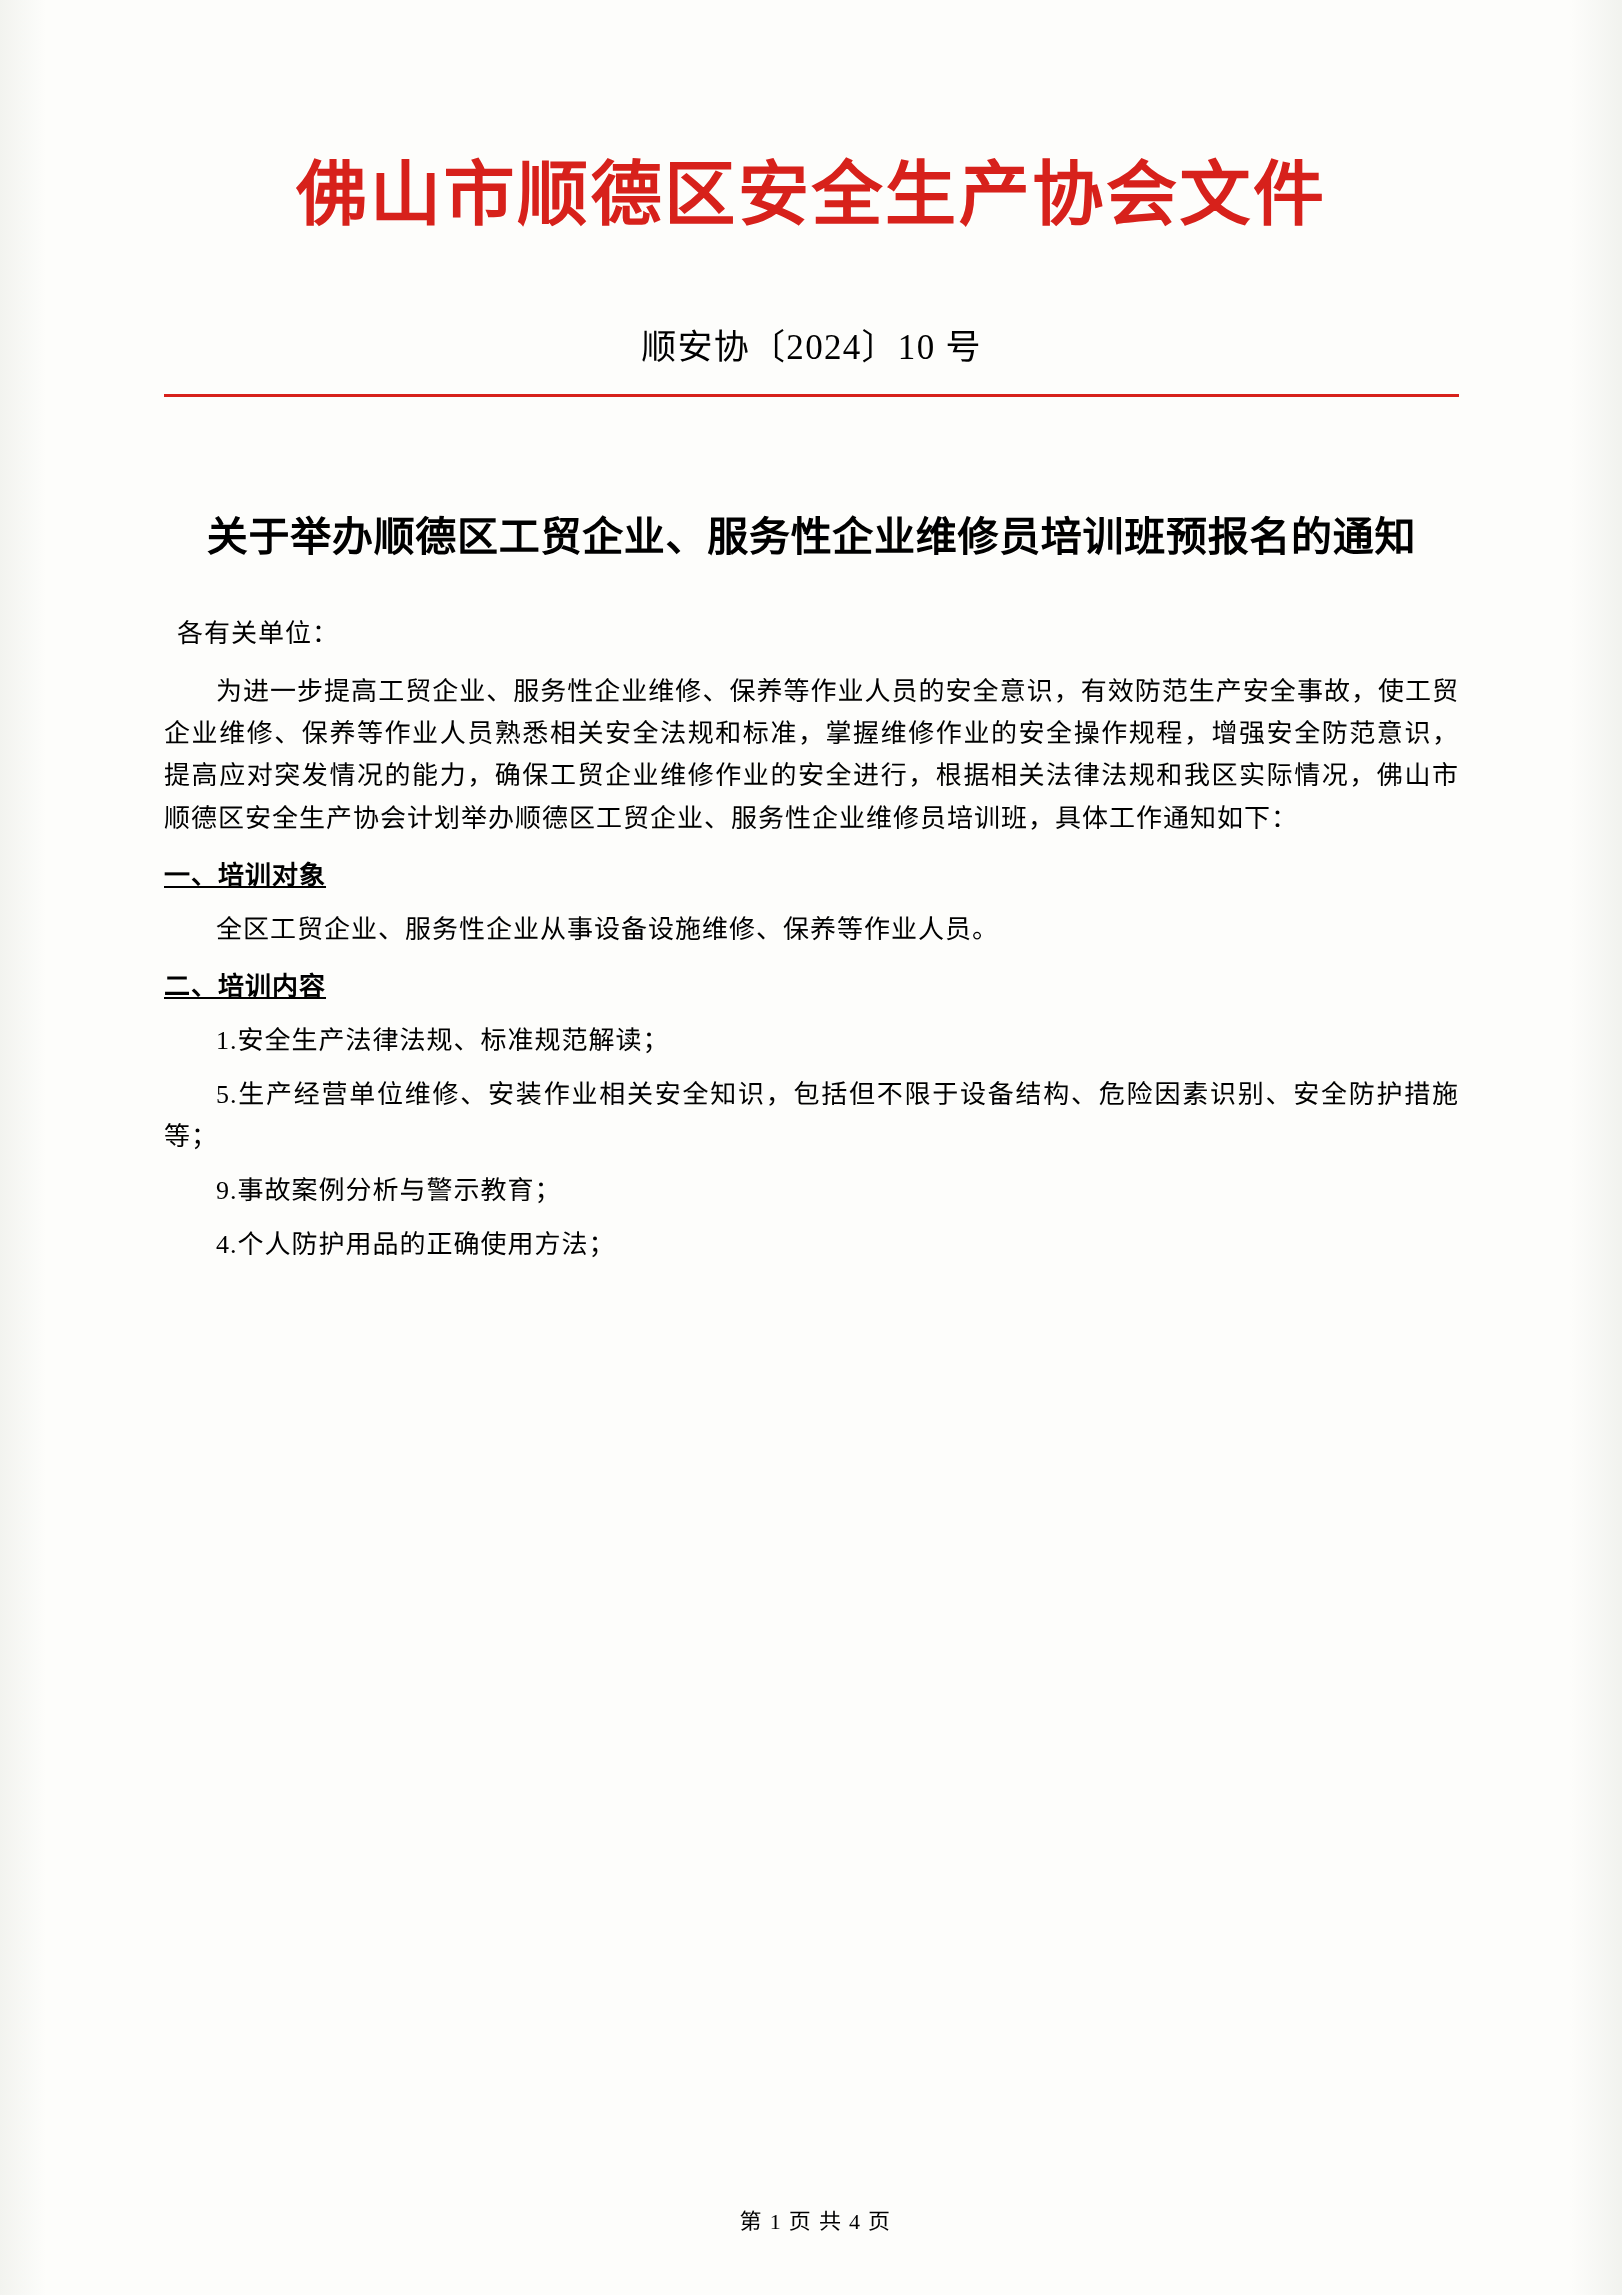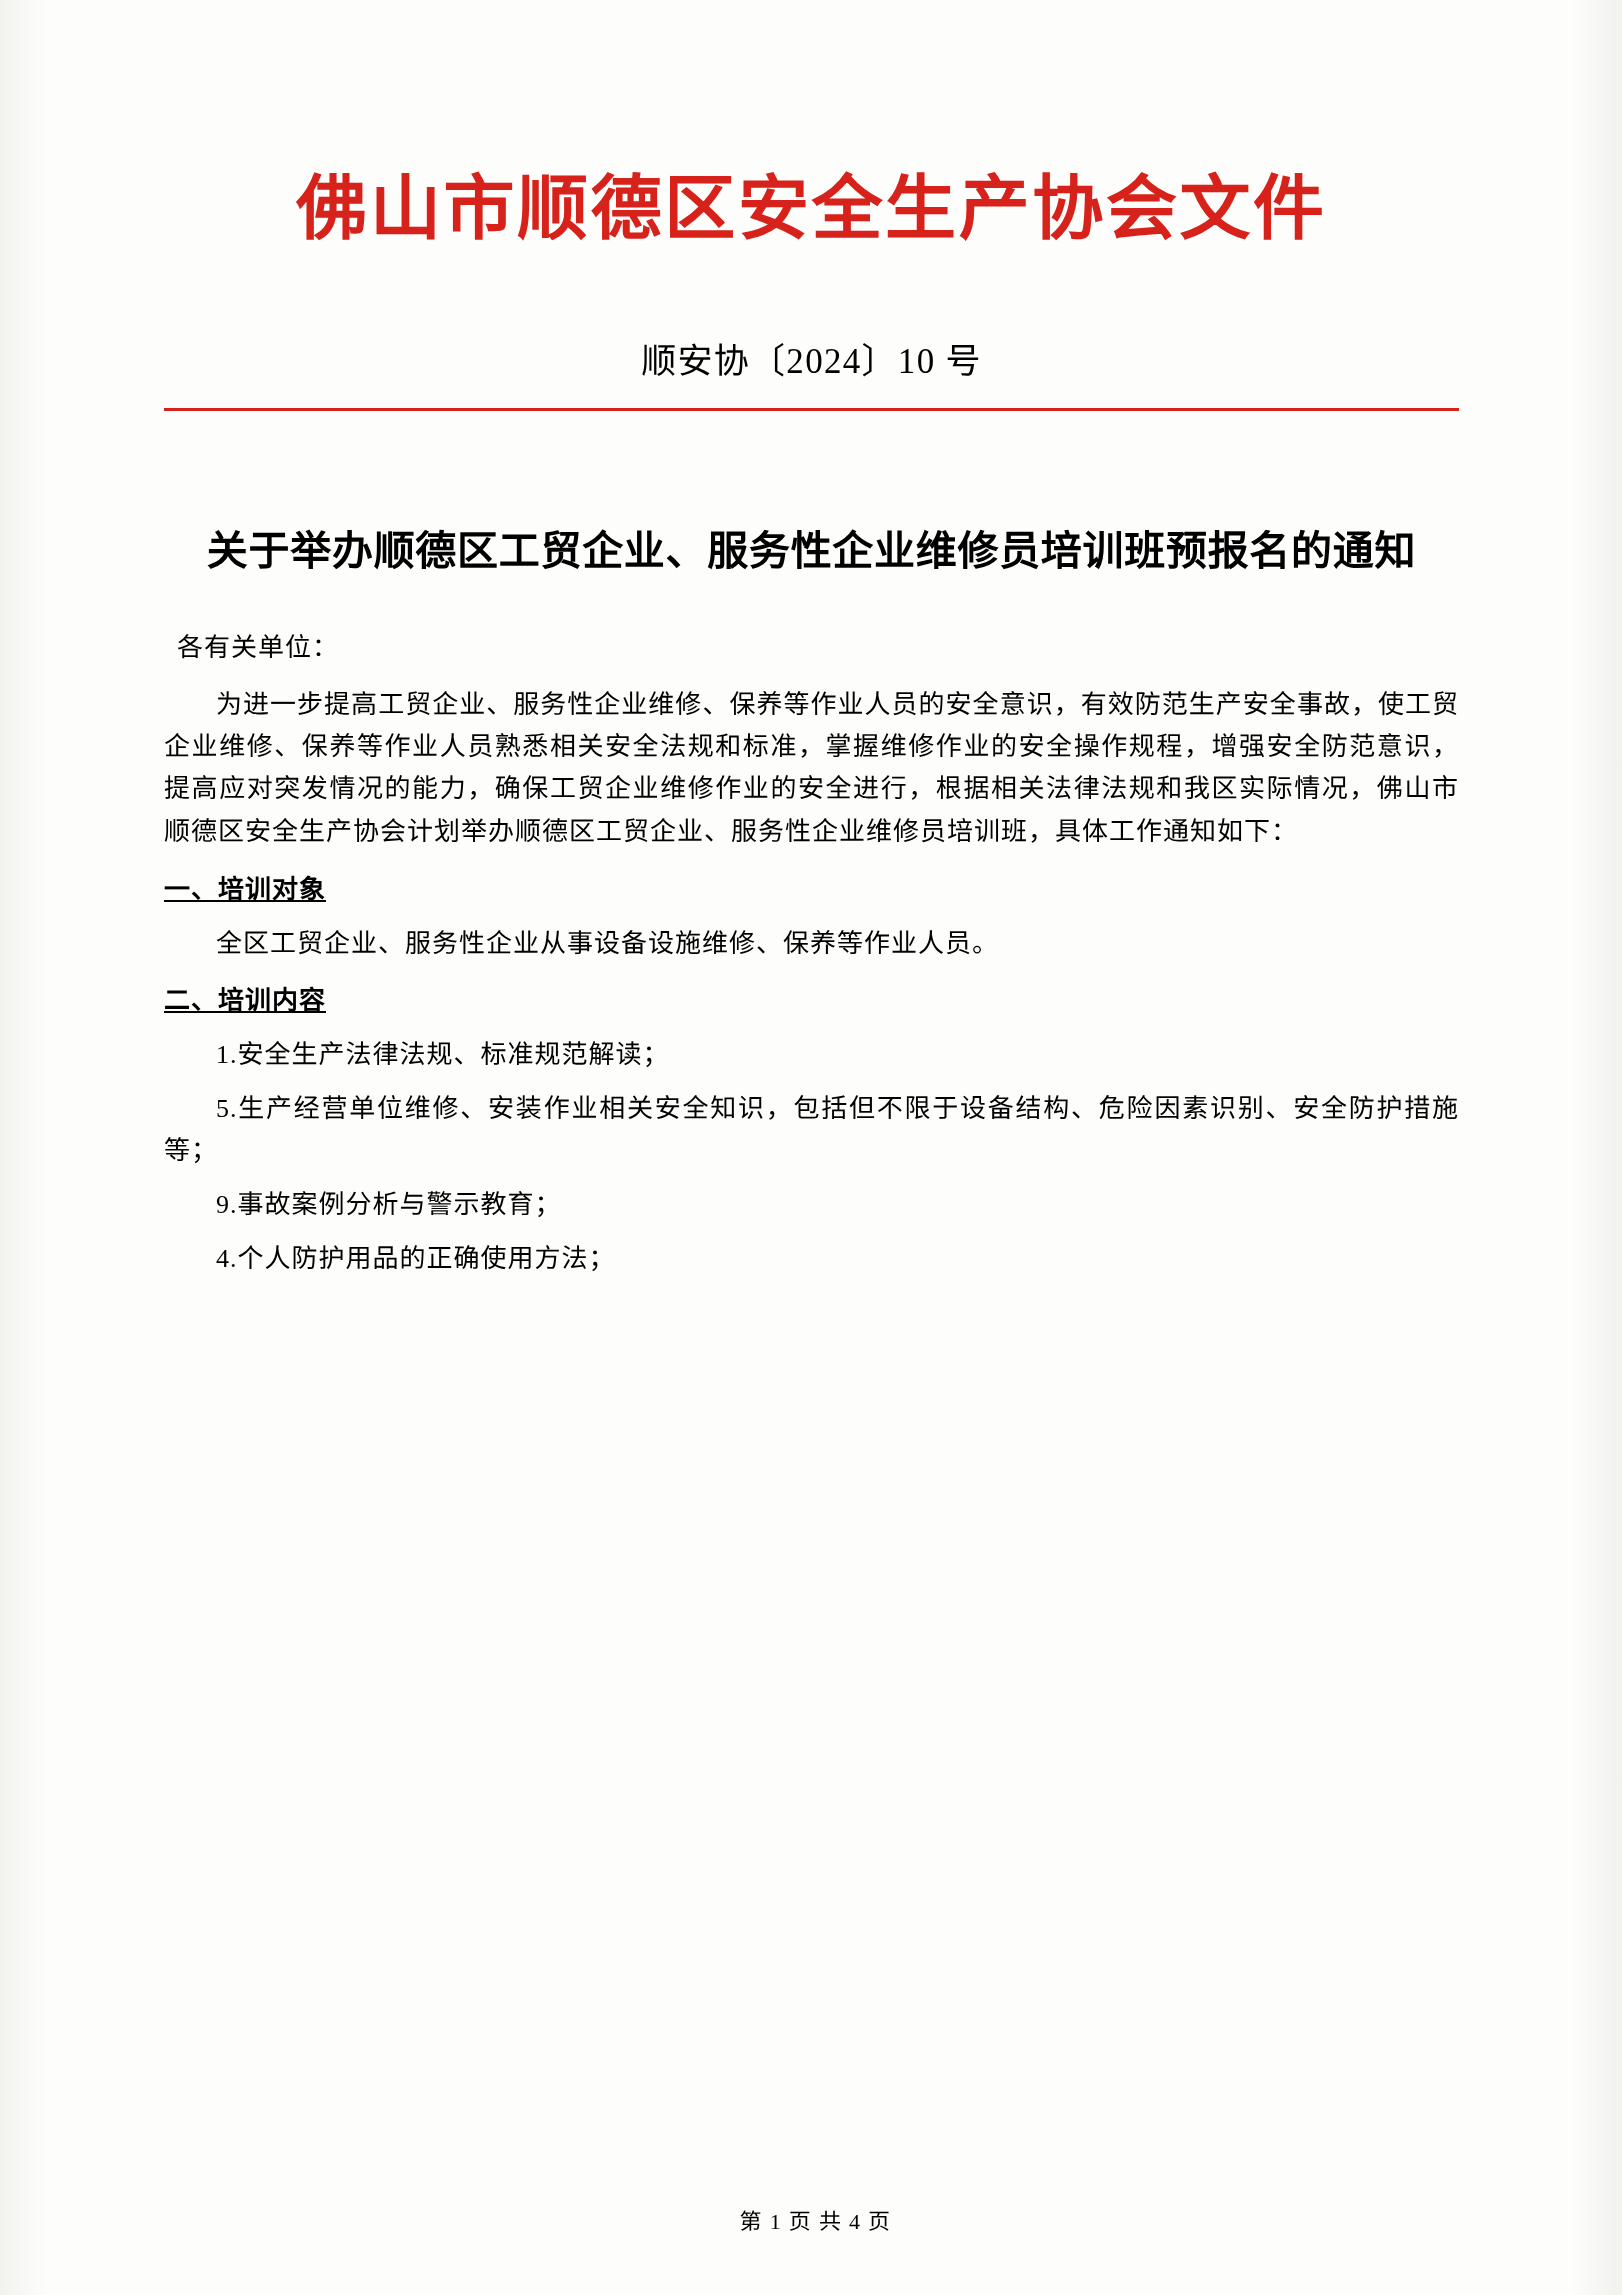--- a/index.html
+++ b/index.html
@@ -25,21 +25,21 @@
   .page::before {
     content: "";
     position: absolute;
     inset: 0;
     background: linear-gradient(90deg, #f2f3ef 0px, #fdfdfb 46px, #fdfdfb 1570px, #f1f2ee 1623px);
     pointer-events: none;
   }
   .content {
     position: relative;
     z-index: 2;
-    padding: 14px 164px;
+    padding: 0 164px;
   }
 
   .doc-header {
     text-align: center;
     padding-top: 154px;
   }
   .doc-header .org-title {
     color: #d7211b;
     font-family: "DejaVu Serif", "Liberation Serif", serif;
     font-weight: bold;
@@ -84,21 +84,20 @@
   }
   .body-text p {
     margin: 0 0 11.8px 0;
   }
   p.salutation {
     text-indent: 0.5em;
     margin-bottom: 15.7px;
   }
   p.indent2 {
     text-indent: 2em;
-    font-family: Liberation Mono, monospace;
   }
   p.section-head {
     font-weight: bold;
     text-indent: 0;
     margin-top: 14px;
     margin-bottom: 13px;
     font-family: "DejaVu Serif", "Liberation Serif", serif;
     text-decoration: underline;
   }
   p.item {

